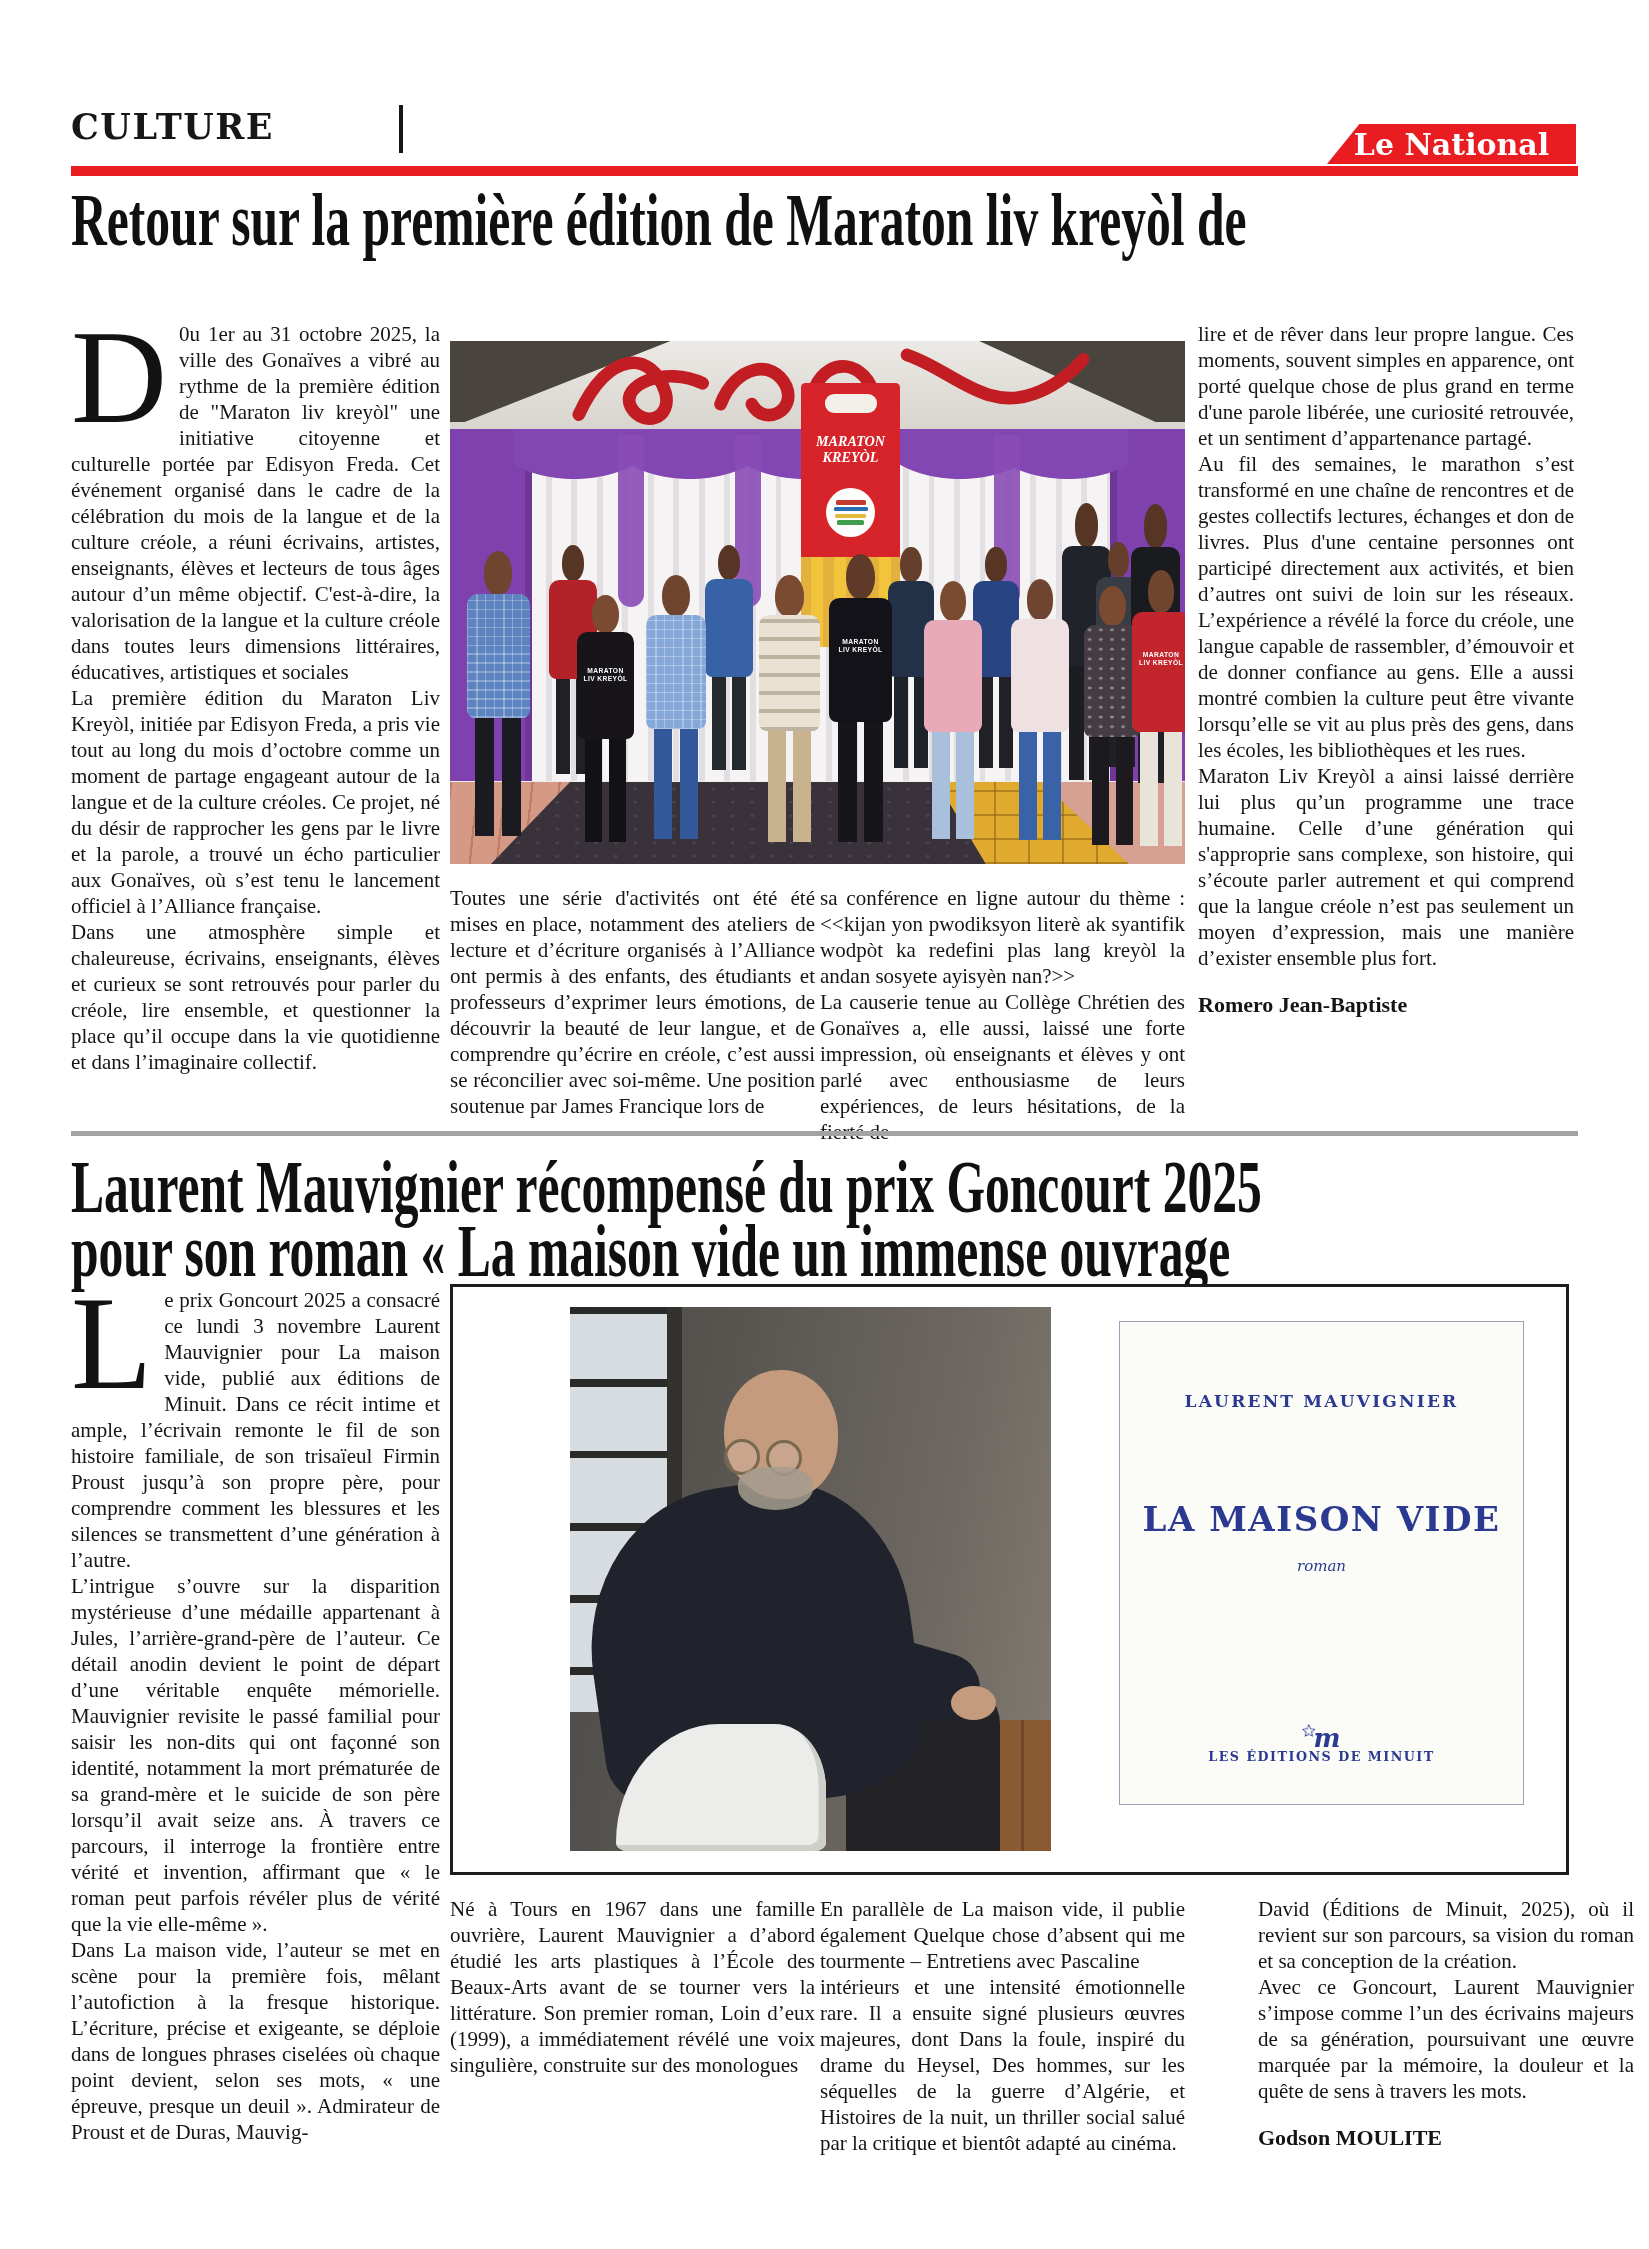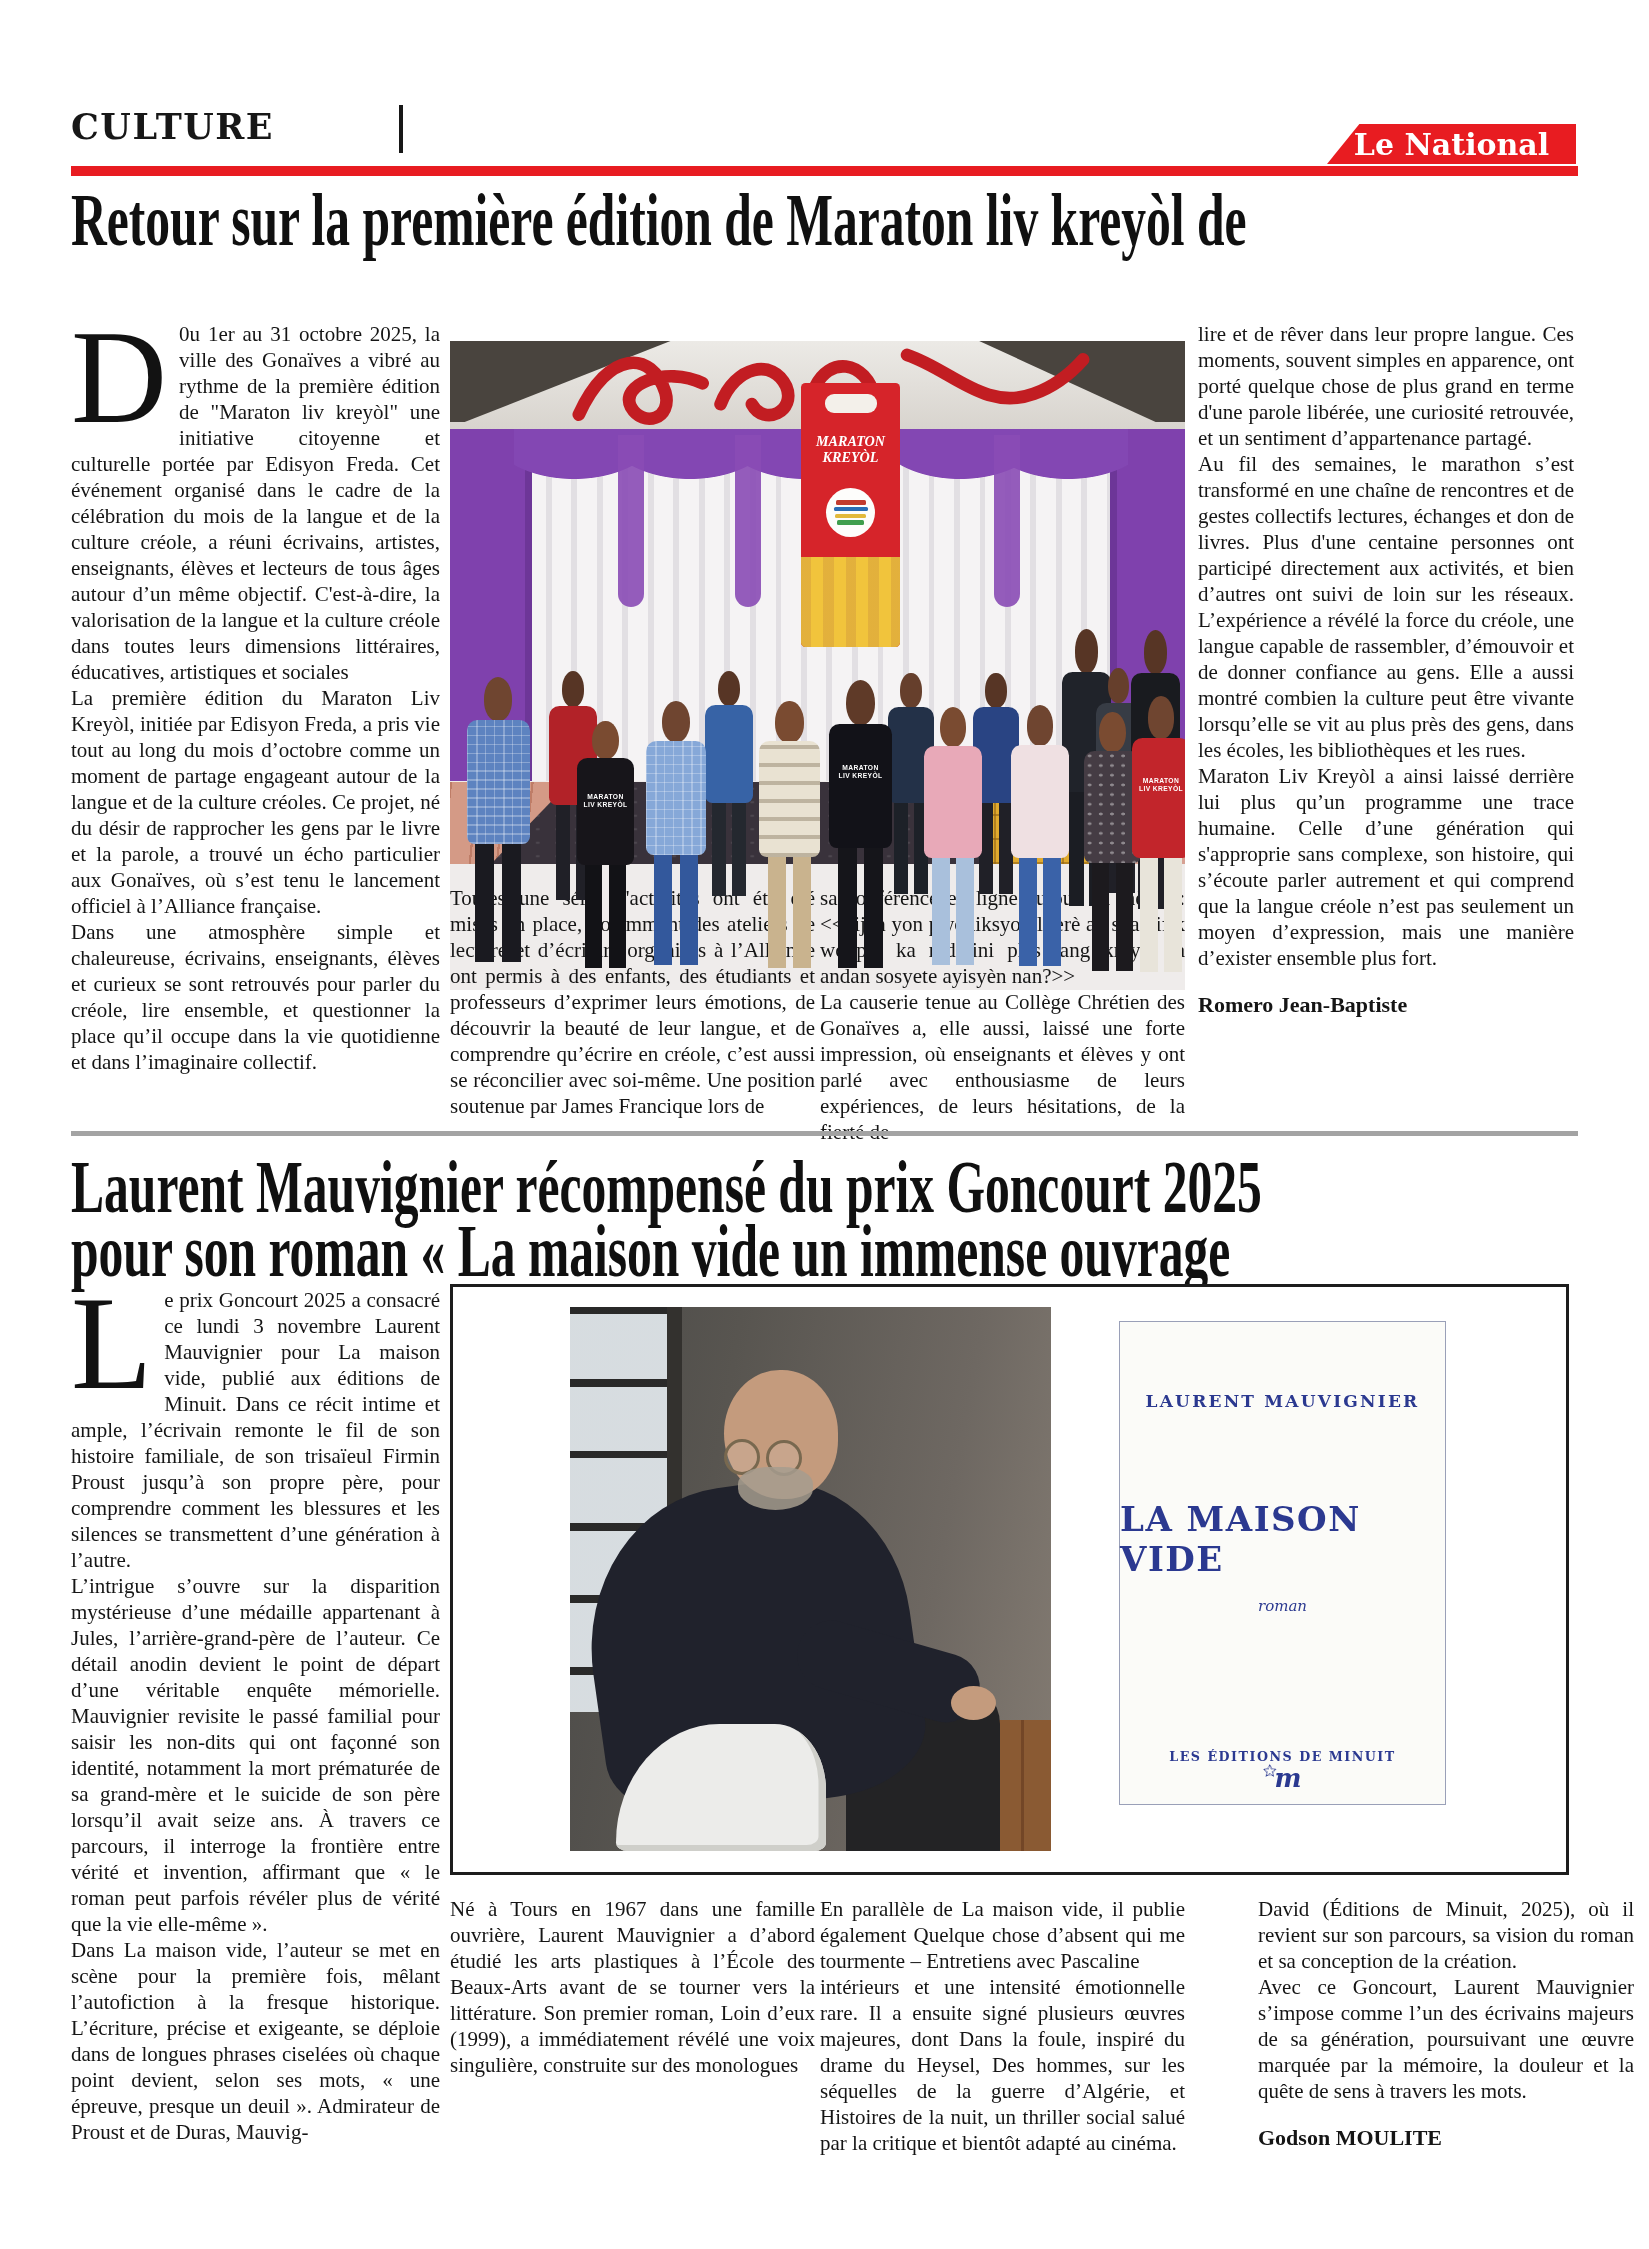--- a/index.html
+++ b/index.html
@@ -33,21 +33,21 @@
   #headline2{top:1150px;}
 
   
   .col{position:absolute;font-size:21px;line-height:26px;text-align:justify;color:#151515;}
   .col p{margin:0;}
   .dropcap{float:left;font-size:133px;line-height:103px;margin:4.5px 12px 0 0;color:#121212;}
   .byline{font-weight:700;font-size:22px;margin-top:21px;text-align:left;font-family:"Liberation Serif",serif;}
   .rule-gray{position:absolute;left:71px;top:1131px;width:1507px;height:5.2px;background:#a3a3a3;}
 
   
-  .scene{position:absolute;left:450px;top:341px;width:735px;height:649px;overflow:hidden;background:#efeceb;}
+  .scene{position:absolute;left:450px;top:341px;width:735px;height:523px;overflow:hidden;background:#efeceb;}
   .ceiling{position:absolute;left:0;top:0;width:100%;height:88px;background:linear-gradient(#eceae6,#d8d4ce);}
   .beam-left{position:absolute;left:0;top:0;width:100%;height:88px;background:#49443e;
      clip-path:polygon(0 0,30% 0,2% 92%,0 92%);}
   .beam-right{position:absolute;left:0;top:0;width:100%;height:88px;background:#49443e;
      clip-path:polygon(72% 0,100% 0,100% 92%,96% 92%);}
   .script-svg{position:absolute;left:105px;top:1.5px;}
   .curtain{position:absolute;left:0;top:88px;width:100%;height:352px;
      background:repeating-linear-gradient(90deg,#f5f3f4 0 19.5px,#e2dfe3 19.5px 25.5px);}
   .panel{position:absolute;top:88px;height:352px;background:#7f41ad;}
   .panel.left{left:0;width:82px;border-right:7.5px solid #6d3698;}
@@ -105,21 +105,21 @@
   .body-sweater{position:absolute;left:21px;top:178px;width:322px;height:322px;background:#20222c;
      border-radius:46% 40% 30% 30%/52% 46% 20% 20%;transform:rotate(-8deg);}
   .arm{position:absolute;left:225px;top:330px;width:187px;height:69px;background:#20222c;border-radius:34px;
      transform:rotate(16deg);}
   .hand{position:absolute;left:381px;top:379px;width:45px;height:34px;background:#c49b7d;border-radius:50%;}
   .floor-wood2{position:absolute;right:0;bottom:0;width:180px;height:131px;background:
      repeating-linear-gradient(90deg,rgba(80,40,20,.4) 0 3px,transparent 3px 30px),#8a5a33;}
   .chair-dark{position:absolute;left:276px;top:375px;width:154px;height:169px;background:#232325;border-radius:12px 42px 0 0;}
   .chair-white{position:absolute;left:46px;top:417px;width:210px;height:127px;background:#ececea;
      border-radius:105px 52px 12px 12px/120px 67px 9px 9px;box-shadow:inset -7.5px -6px 0 #cfcfca;}
-  .cover{position:absolute;left:666px;top:34px;width:327px;height:484px;background:#fbfbf8;
+  .cover{position:absolute;left:666px;top:34px;width:405px;height:484px;background:#fbfbf8;
      border:1.5px solid #9aa0b8;display:flex;flex-direction:column;align-items:center;color:#2b3990;
      font-family:"DejaVu Serif",serif;}
   .cover .author{margin-top:69px;font-weight:700;font-size:17px;letter-spacing:2.2px;}
   .cover .title{margin-top:88px;font-weight:700;font-size:34px;letter-spacing:1.5px;}
   .cover .genre{margin-top:18px;font-style:italic;font-size:15px;}
   .cover .logo{margin-top:147px;font-size:25.5px;font-style:italic;font-weight:700;}
   .cover .logo .star{font-size:15px;font-style:normal;vertical-align:10.5px;margin-right:-1.5px;}
   .cover .publisher{position:absolute;bottom:40px;font-weight:700;font-size:12.7px;letter-spacing:1.5px;}
 </style>
 </head>

